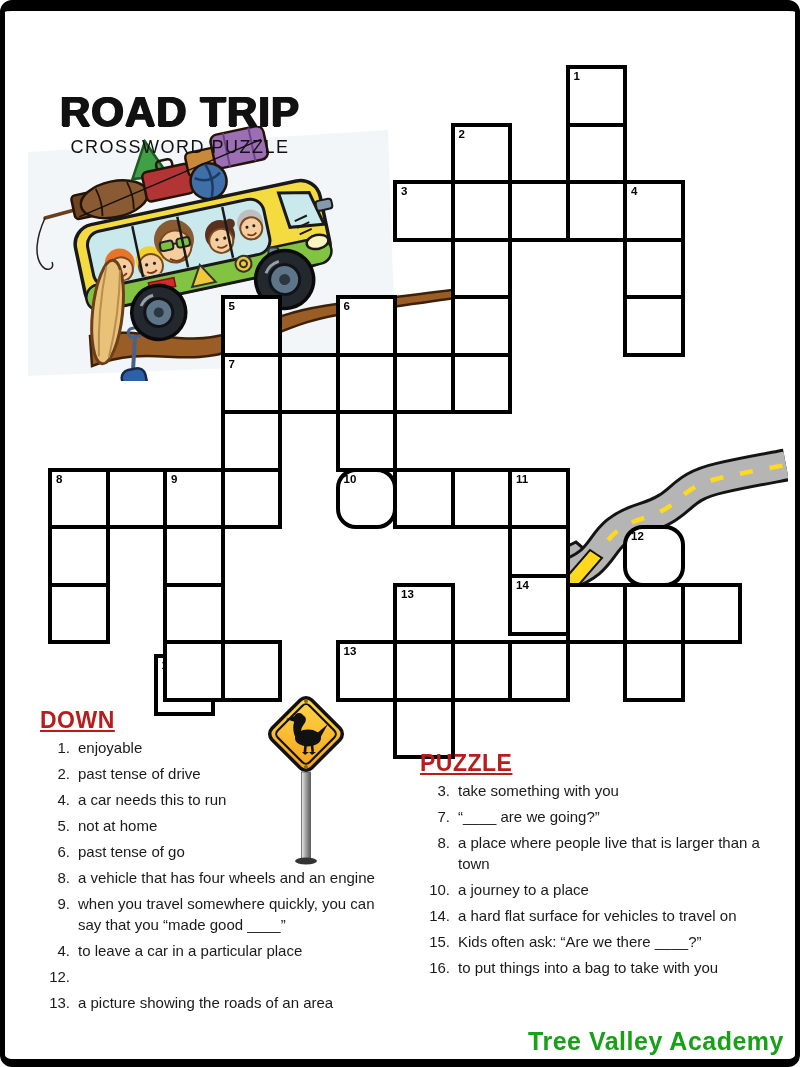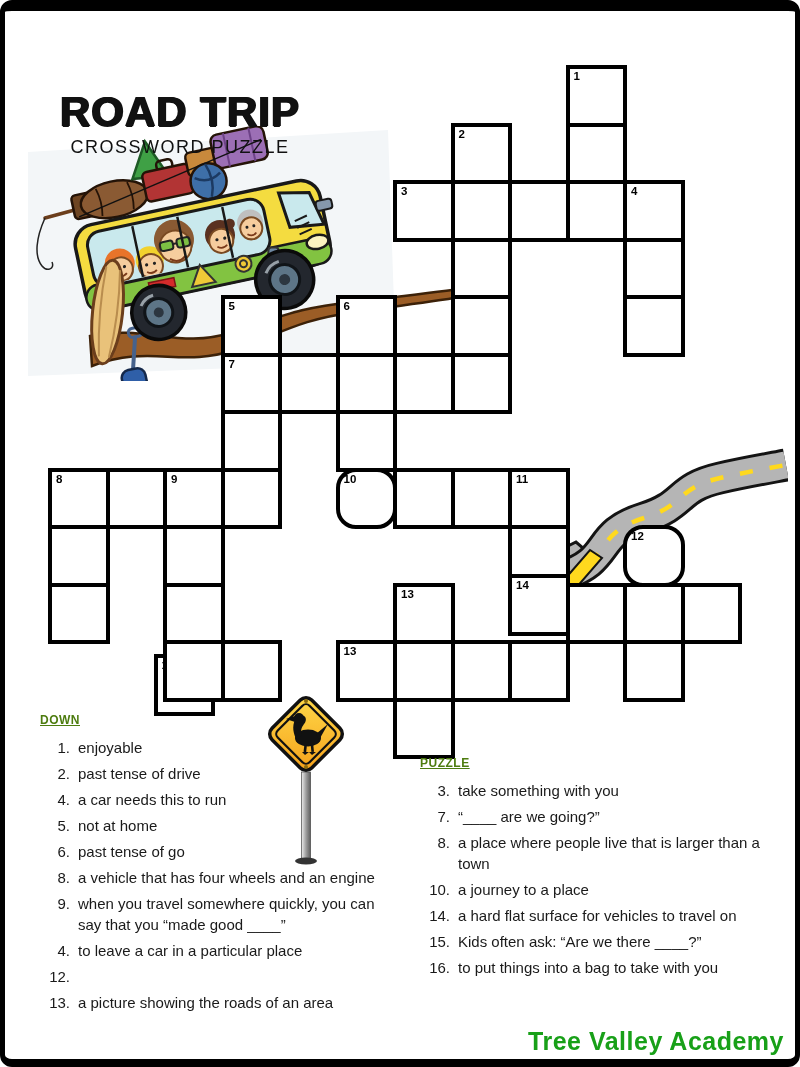--- a/index.html
+++ b/index.html
@@ -32,22 +32,22 @@
     border:4px solid #000;background:#fff;
   }
   .cell span{
     position:absolute;top:1px;left:4px;font-size:11.5px;font-weight:bold;color:#000;
   }
   
   .clues{position:absolute;z-index:3;}
   #down-clues{left:40px;top:710px;width:360px;}
   #across-clues{left:420px;top:753px;width:372px;}
   .clue-heading{
-    font-size:12px;font-weight:bold;text-decoration:underline;
-    line-height:20px;margin-bottom:7px;letter-spacing:0.5px;color:#4d7c0f;
+    font-size:23px;font-weight:bold;text-decoration:underline;
+    line-height:20px;margin-bottom:7px;letter-spacing:0.5px;color:#b91c1c;
   }
   .clue{display:flex;margin-bottom:5px;line-height:21px;font-size:15px;}
   .clue .num{width:30px;text-align:right;padding-right:8px;flex:none;}
   .clue .txt{flex:1;max-width:320px;}
   #across-clues .clue .txt{max-width:332px;}
   
   .footer{
     position:absolute;right:16px;bottom:11px;font-size:25px;font-weight:bold;
     color:#18A018;z-index:3;letter-spacing:0.5px;
   }

